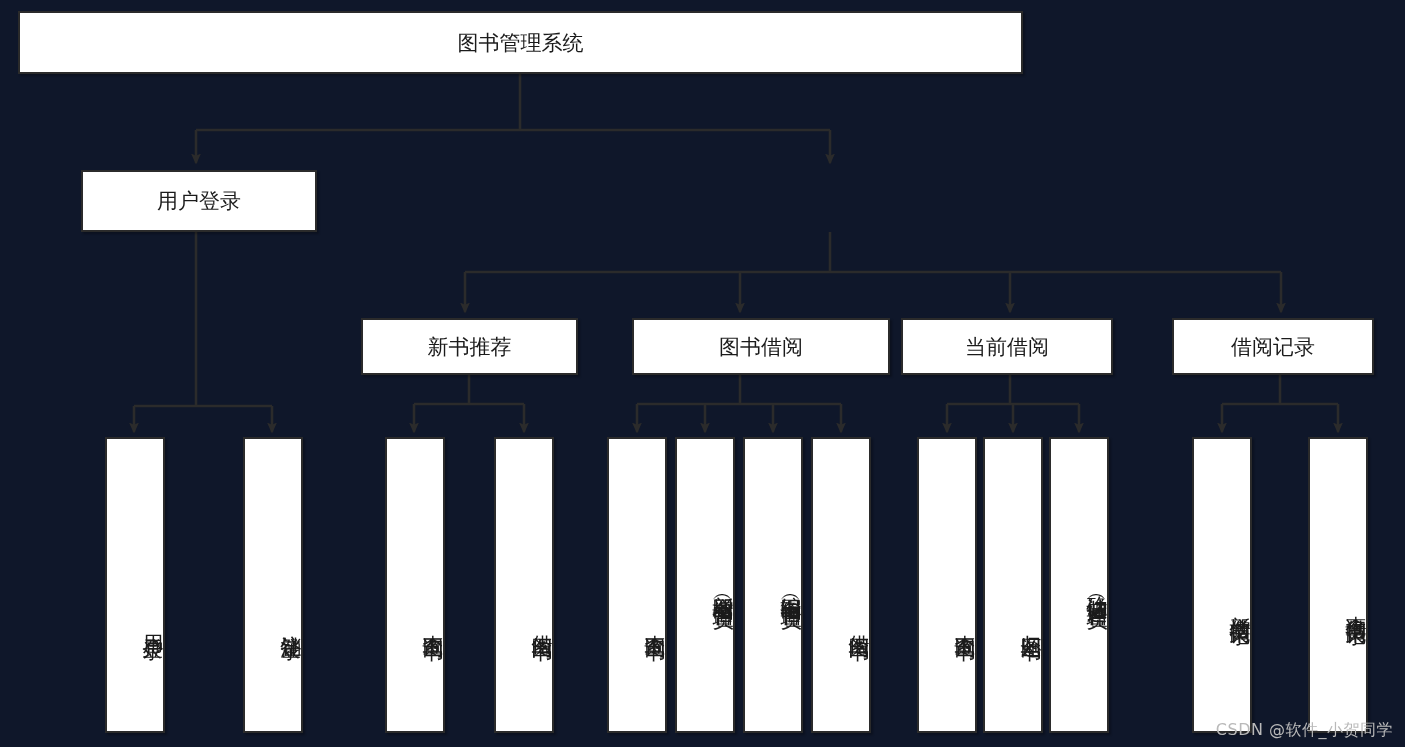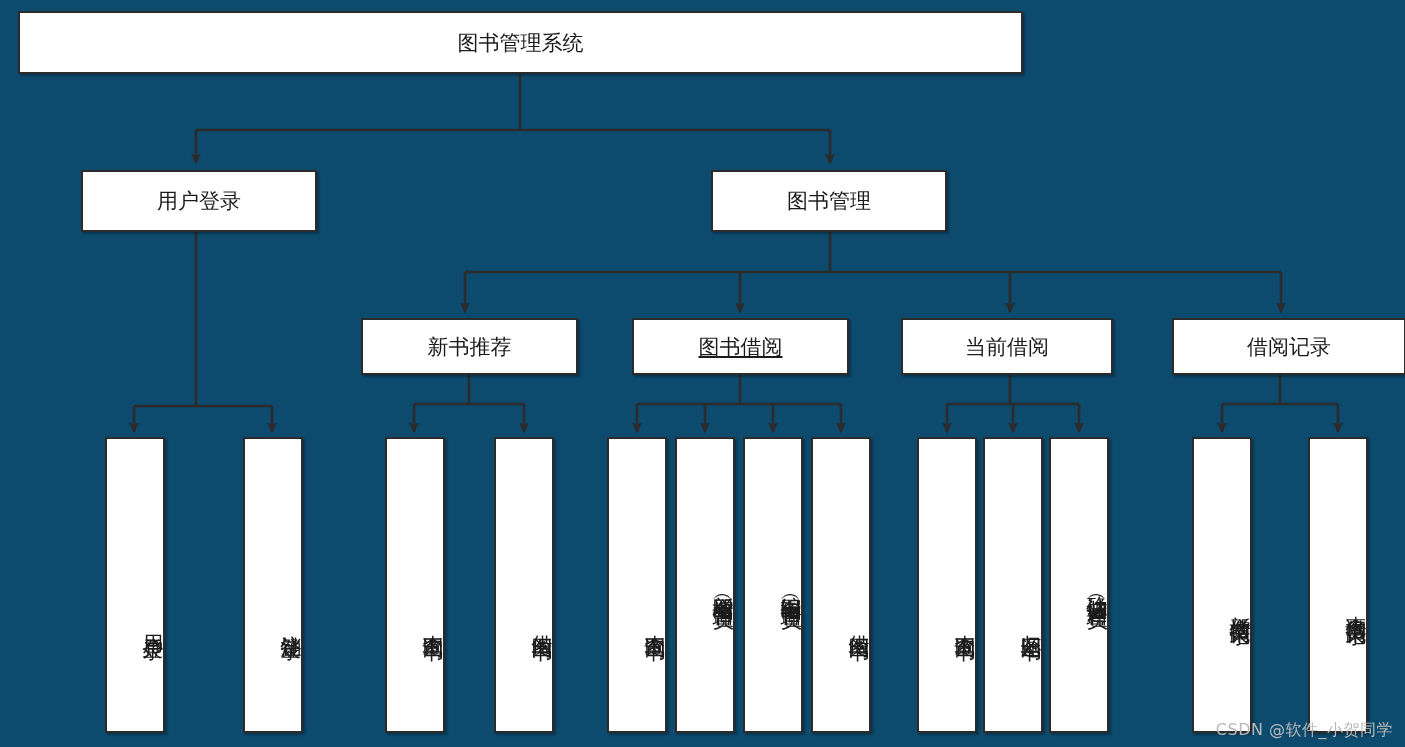--- a/index.html
+++ b/index.html
@@ -7,21 +7,21 @@
     padding: 0;
     background: #ffffff;
   }
   body {
     font-family: "DejaVu Sans", "Liberation Sans", sans-serif;
   }
   #canvas {
     position: relative;
     width: 1405px;
     height: 747px;
-    background: #0c4a6e;
+    background: #0f172a;
     overflow: hidden;
   }
   .node {
     position: absolute;
     box-sizing: border-box;
     background: #ffffff;
     border: 2px solid #2b2b2b;
     box-shadow: 2px 2px 2px rgba(0,0,0,0.28);
     display: flex;
     align-items: center;
@@ -122,34 +122,31 @@
     </g>
   </svg>
 
   <div class="node level0" style="left:18px; top:11px; width:1005px; height:63px;">
     <span class="node-label">图书管理系统</span>
   </div>
 
   <div class="node level1" style="left:81px; top:170px; width:236px; height:62px;">
     <span class="node-label">用户登录</span>
   </div>
-  <div class="node level1" style="left:711px; top:170px; width:236px; height:62px;">
-    <span class="node-label">图书管理</span>
-  </div>
 
   <div class="node level2" style="left:361px; top:318px; width:217px; height:57px;">
     <span class="node-label">新书推荐</span>
   </div>
-  <div class="node level2" style="left:632px; top:318px; width:217px; height:57px;text-decoration:underline;">
+  <div class="node level2" style="left:632px; top:318px; width:258px; height:57px;">
     <span class="node-label">图书借阅</span>
   </div>
   <div class="node level2" style="left:901px; top:318px; width:212px; height:57px;">
     <span class="node-label">当前借阅</span>
   </div>
-  <div class="node level2" style="left:1172px; top:318px; width:234px; height:57px;">
+  <div class="node level2" style="left:1172px; top:318px; width:202px; height:57px;">
     <span class="node-label">借阅记录</span>
   </div>
 
   <div class="node leaf" style="left:105px; top:437px; width:60px; height:296px; padding-top:74px;">
     <span class="node-label">用户登录</span>
   </div>
   <div class="node leaf" style="left:243px; top:437px; width:60px; height:296px; padding-top:74px;">
     <span class="node-label">注销登录</span>
   </div>
 

